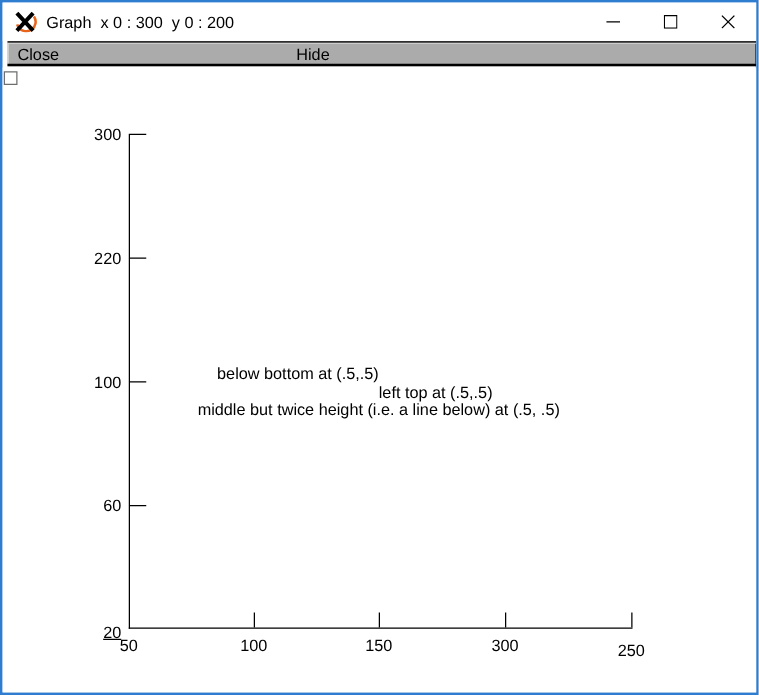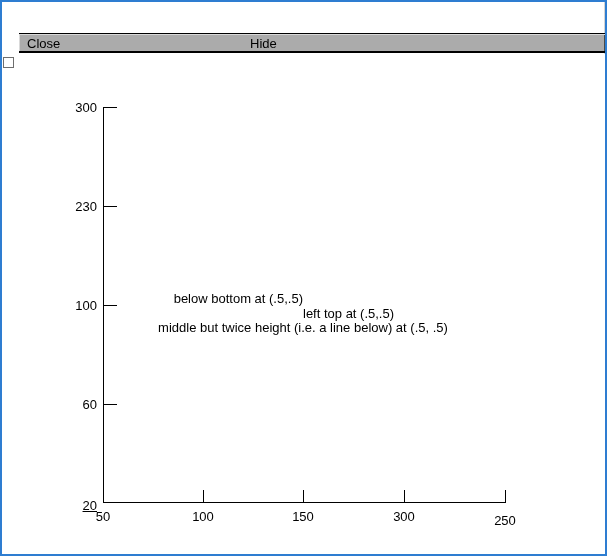--- a/index.html
+++ b/index.html
@@ -15,21 +15,21 @@
     position:absolute; left:0; top:0; right:0; height:31px;
     background:#fff; display:flex; align-items:center; padding-left:9px;
   }
   .app-icon { width:20px; height:17px; margin-right:6px; display:inline-block; }
   .title { font-size:13px; color:#000; white-space:pre; }
   .win-controls { position:absolute; right:0; top:0; height:31px; display:flex; }
   .wbtn { width:46px; height:31px; display:flex; align-items:center; justify-content:center; color:#000; font-size:13px; }
   .wbtn svg { display:block; }
   
   .menubar {
-    position:absolute; left:17px; top:31px; right:0; height:20px;
+    position:absolute; left:4px; top:31px; right:0; height:20px;
     background:#ababab;
     border-top:1px solid #000; border-bottom:2px solid #000;
     box-shadow: inset 0 1px 0 #d9d9d9, inset 1px 0 0 #d9d9d9, inset -1px 0 0 #4a4a4a;
     display:flex; align-items:center;
     font-size:13px; color:#000;
   }
   .menu-close { position:absolute; left:8px; top:2px; }
   .menu-hide  { position:absolute; left:231px; top:2px; }
   
   .canvas { position:absolute; left:0; top:52px; right:0; bottom:0; background:#fff; }
@@ -38,20 +38,46 @@
   .tick { position:absolute; background:#000; }
   .ylab { position:absolute; left:55px; width:40px; text-align:right; font-size:13px; line-height:13px; color:#000; }
   .xlab { position:absolute; width:60px; text-align:center; font-size:13px; line-height:13px; color:#000; }
   .ann  { position:absolute; font-size:13px; line-height:13px; color:#000; white-space:nowrap; }
 </style>
 </head>
 <body>
 
 <div class="window">
 
+  <div class="titlebar">
+    <span class="app-icon">
+      <svg width="20" height="17" viewBox="0 0 20 17">
+        <circle cx="10" cy="8.5" r="7.5" fill="none" stroke="#e8641b" stroke-width="2" stroke-dasharray="26 21" transform="rotate(-35 10 8.5)"></circle>
+        <path d="M2.5 1.5 L15.5 15.5 M15.5 1.5 L2.5 15.5" stroke="#000" stroke-width="3.2"></path>
+      </svg>
+    </span>
+    <span class="title">Graph  x 0 : 300  y 0 : 200</span>
+    <div class="win-controls">
+      <div class="wbtn">
+        <svg width="11" height="11" viewBox="0 0 11 11">
+            <path d="M0 5.5 H11" stroke="#000" stroke-width="1"></path>
+          </svg>
+      </div>
+      <div class="wbtn">
+        <svg width="11" height="11" viewBox="0 0 11 11">
+            <rect x="0.5" y="0.5" width="10" height="10" fill="none" stroke="#000" stroke-width="1"></rect>
+          </svg>
+      </div>
+      <div class="wbtn">
+        <svg width="11" height="11" viewBox="0 0 11 11">
+            <path d="M0.5 0.5 L10.5 10.5 M10.5 0.5 L0.5 10.5" stroke="#000" stroke-width="1.1"></path>
+          </svg>
+      </div>
+    </div>
+  </div>
 
   <div class="menubar">
     <span class="menu-close">Close</span>
     <span class="menu-hide">Hide</span>
   </div>
 
   <div class="canvas">
 
     <div class="legend-box"></div>
 
@@ -62,21 +88,21 @@
     <div class="tick" style="left:102px; top:152px; width:13px; height:1px;"></div>
     <div class="tick" style="left:102px; top:251px; width:13px; height:1px;"></div>
     <div class="tick" style="left:102px; top:350px; width:13px; height:1px;"></div>
 
     <div class="tick" style="left:201px; top:436px; width:1px; height:12px;"></div>
     <div class="tick" style="left:301px; top:436px; width:1px; height:12px;"></div>
     <div class="tick" style="left:402px; top:436px; width:1px; height:12px;"></div>
     <div class="tick" style="left:503px; top:436px; width:1px; height:12px;"></div>
 
     <div class="ylab" style="top:47px;">300</div>
-    <div class="ylab" style="top:146px;">230</div>
+    <div class="ylab" style="top:146px;">220</div>
     <div class="ylab" style="top:245px;">100</div>
     <div class="ylab" style="top:344px;">60</div>
     <div class="ylab" style="top:445px;text-decoration:underline;">20</div>
 
     <div class="xlab" style="left:71px;  top:456px;">50</div>
     <div class="xlab" style="left:171px; top:456px;">100</div>
     <div class="xlab" style="left:271px; top:456px;">150</div>
     <div class="xlab" style="left:372px; top:456px;">300</div>
     <div class="xlab" style="left:473px; top:460px;">250</div>
 

